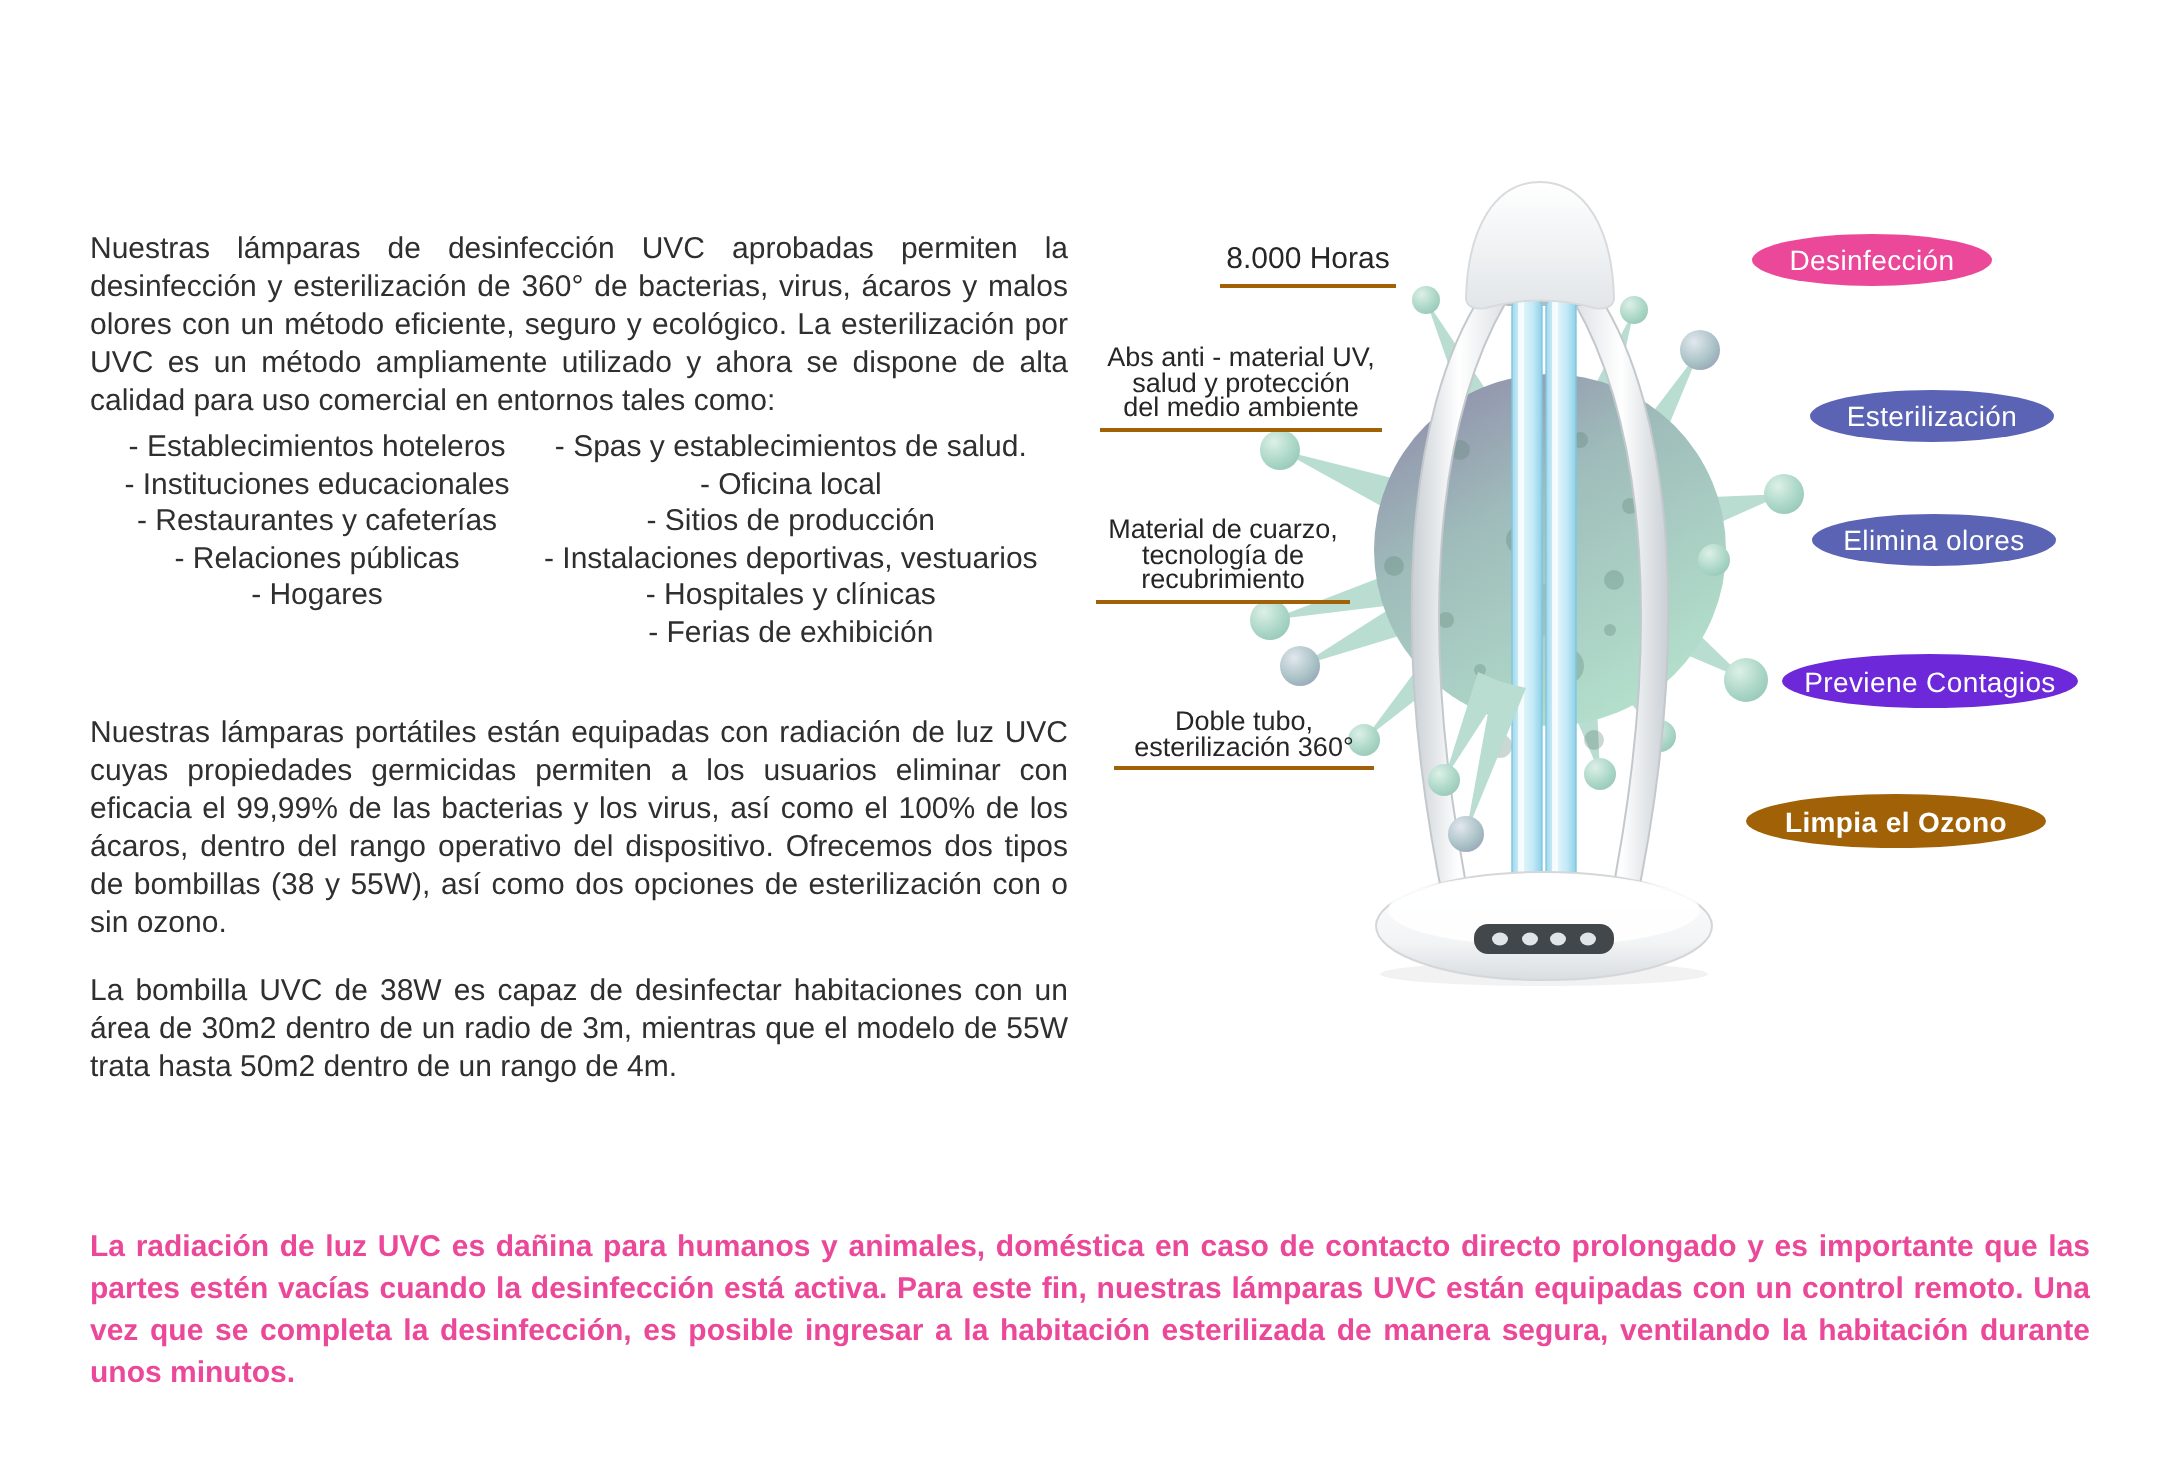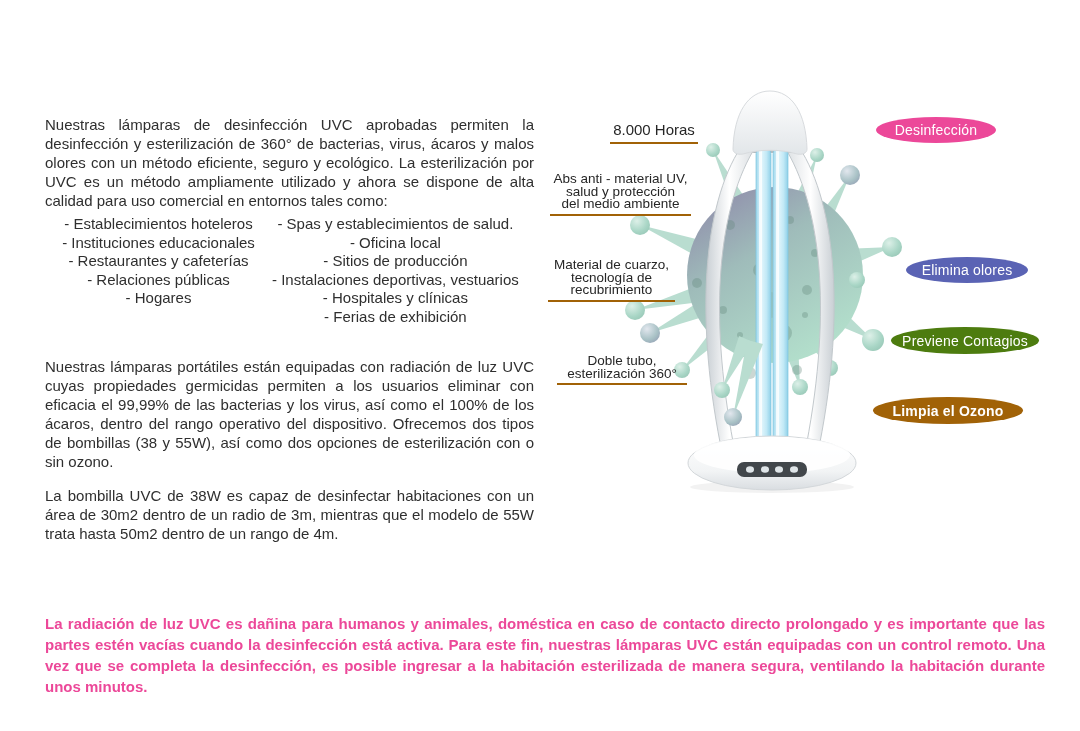--- a/index.html
+++ b/index.html
@@ -208,17 +208,18 @@
     <div class="cl">Material de cuarzo,</div>
     <div class="cl">tecnología de</div>
     <div class="cl">recubrimiento</div>
   </div>
   <div class="callout" id="callout-tube">
     <div class="cl">Doble tubo,</div>
     <div class="cl">esterilización 360°</div>
   </div>
 
   <div class="badge" id="badge-0" style="background: #ec4899;">Desinfección</div>
+  <div class="badge" id="badge-1" style="background: rgb(90, 99, 180);">Esterilización</div>
   <div class="badge" id="badge-2" style="background: rgb(90, 99, 180);">Elimina olores</div>
-  <div class="badge" id="badge-3" style="background: #4d7c0f;">Previene Contagios</div>
+  <div class="badge" id="badge-3" style="background: #6d28d9;">Previene Contagios</div>
   <div class="badge" id="badge-4" style="background: #a16207; font-weight: bold;">Limpia el Ozono</div>
 
 </div>
 
 </body></html>

